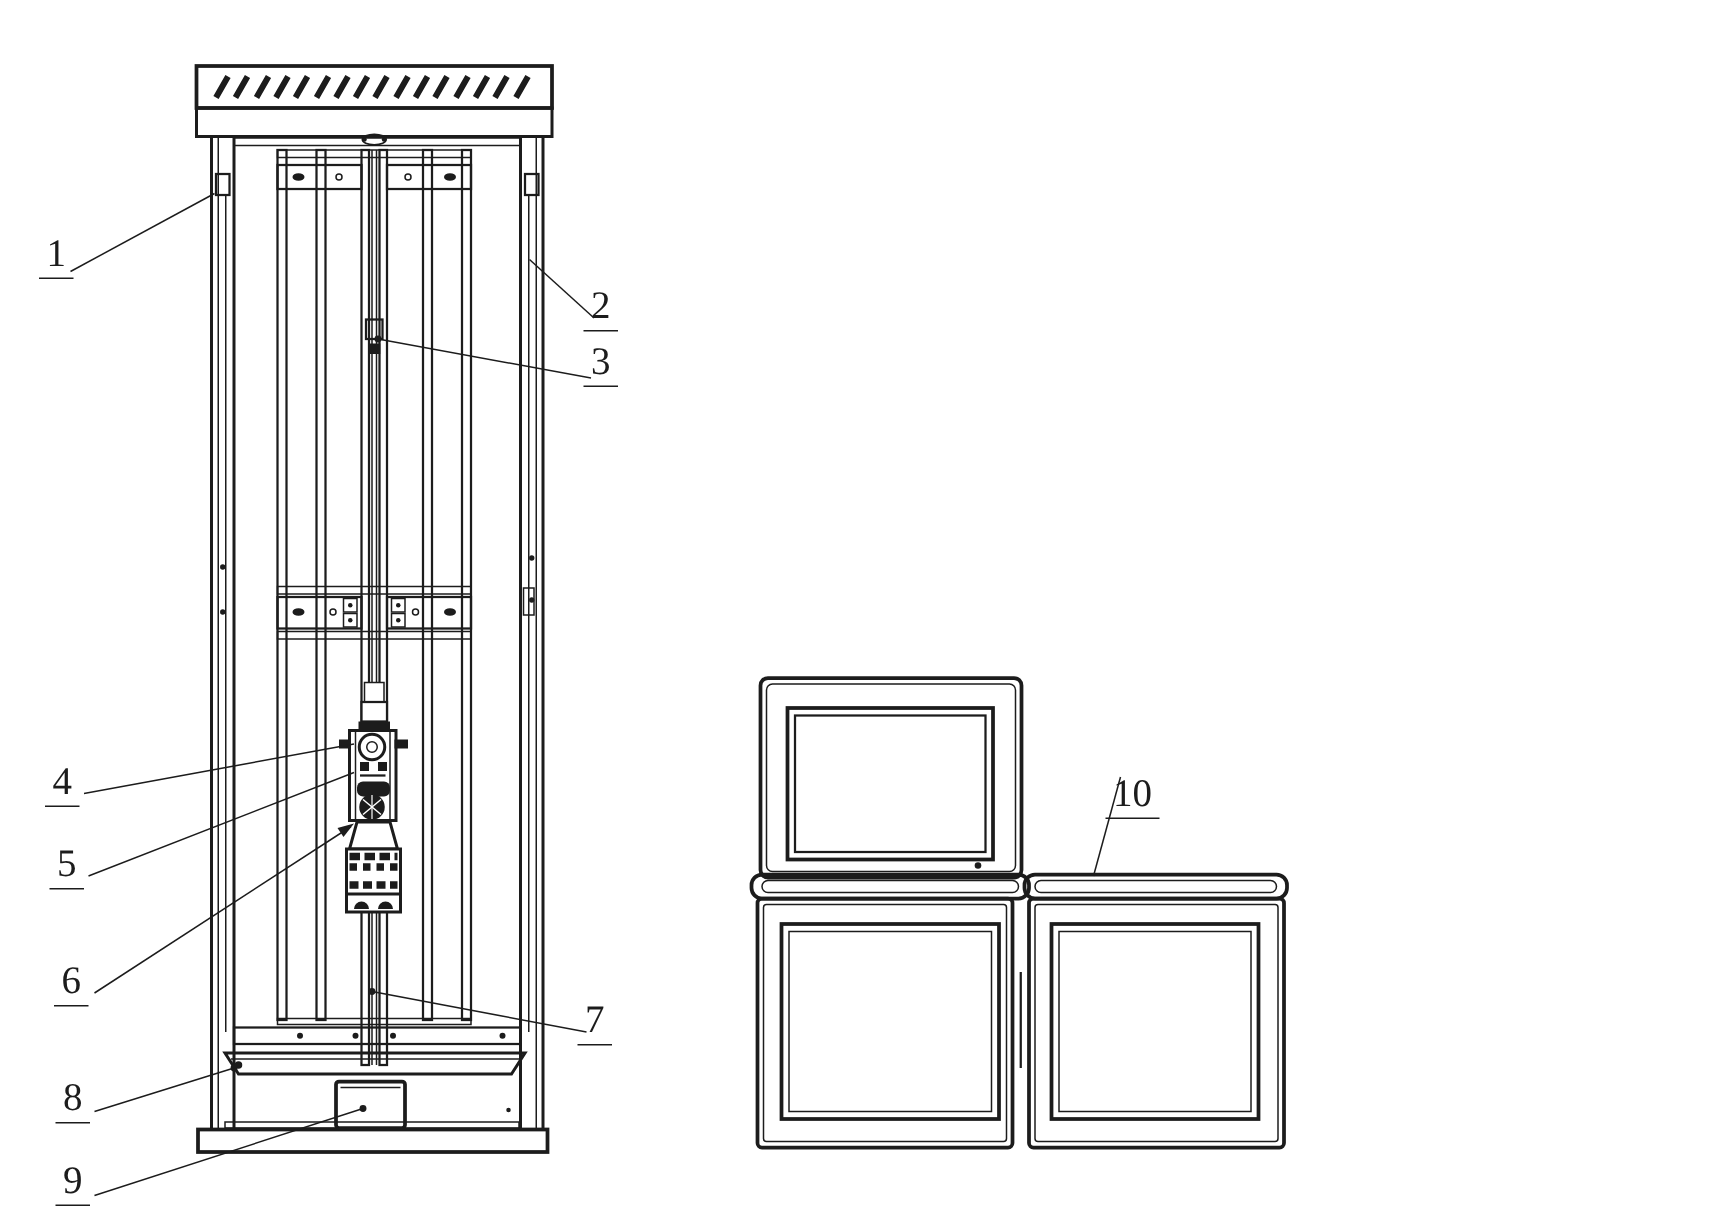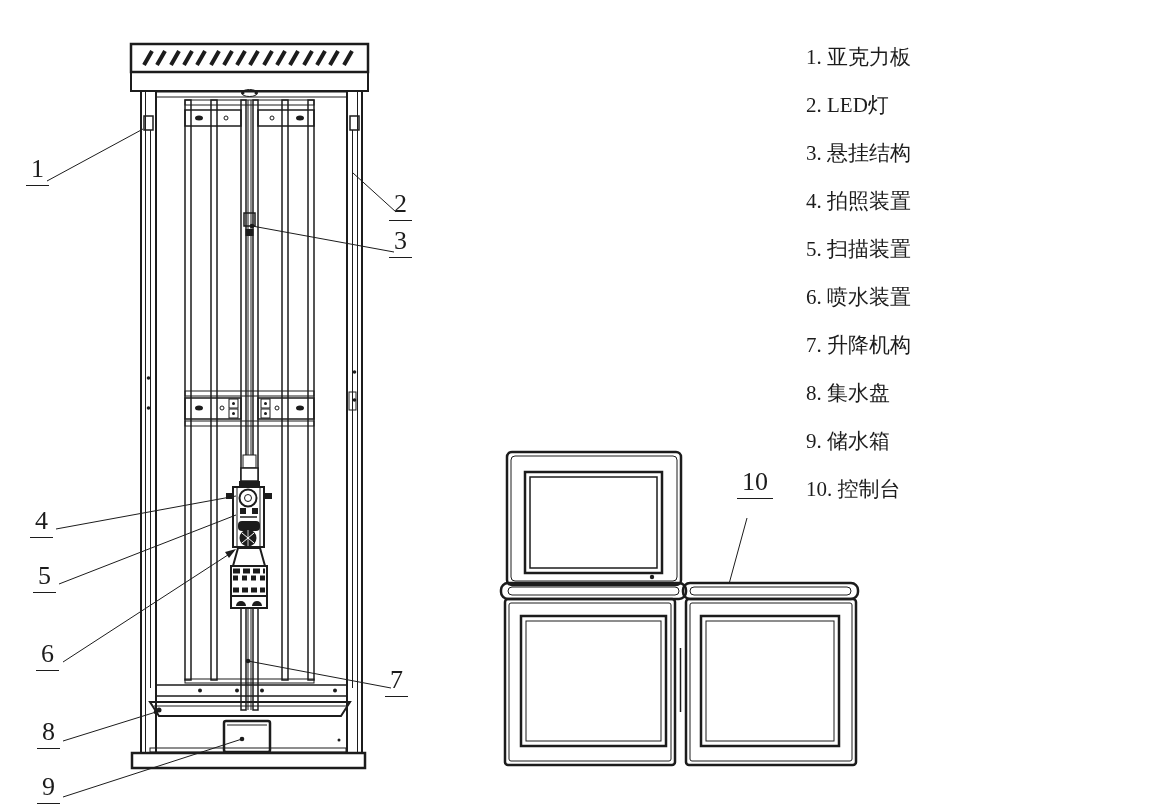--- a/index.html
+++ b/index.html
@@ -221,28 +221,16 @@
 
   <span class="callout" style="left:26px;top:156px;">1</span>
   <span class="callout" style="left:389px;top:191px;">2</span>
   <span class="callout" style="left:389px;top:228px;">3</span>
   <span class="callout" style="left:30px;top:508px;">4</span>
   <span class="callout" style="left:33px;top:563px;">5</span>
   <span class="callout" style="left:36px;top:641px;">6</span>
   <span class="callout" style="left:385px;top:667px;">7</span>
   <span class="callout" style="left:37px;top:719px;">8</span>
   <span class="callout" style="left:37px;top:774px;">9</span>
-  <span class="callout" style="left:737px;top:469px;">10</span>
-
-  <div class="legend">
-    <div class="legend-item">1. 亚克力板</div>
-    <div class="legend-item">2. LED灯</div>
-    <div class="legend-item">3. 悬挂结构</div>
-    <div class="legend-item">4. 拍照装置</div>
-    <div class="legend-item">5. 扫描装置</div>
-    <div class="legend-item">6. 喷水装置</div>
-    <div class="legend-item">7. 升降机构</div>
-    <div class="legend-item">8. 集水盘</div>
-    <div class="legend-item">9. 储水箱</div>
-    <div class="legend-item">10. 控制台</div>
-  </div>
+  <span class="callout" style="left:737px;top:516px;">10</span>
+
 
 </div>
 
 </body></html>

